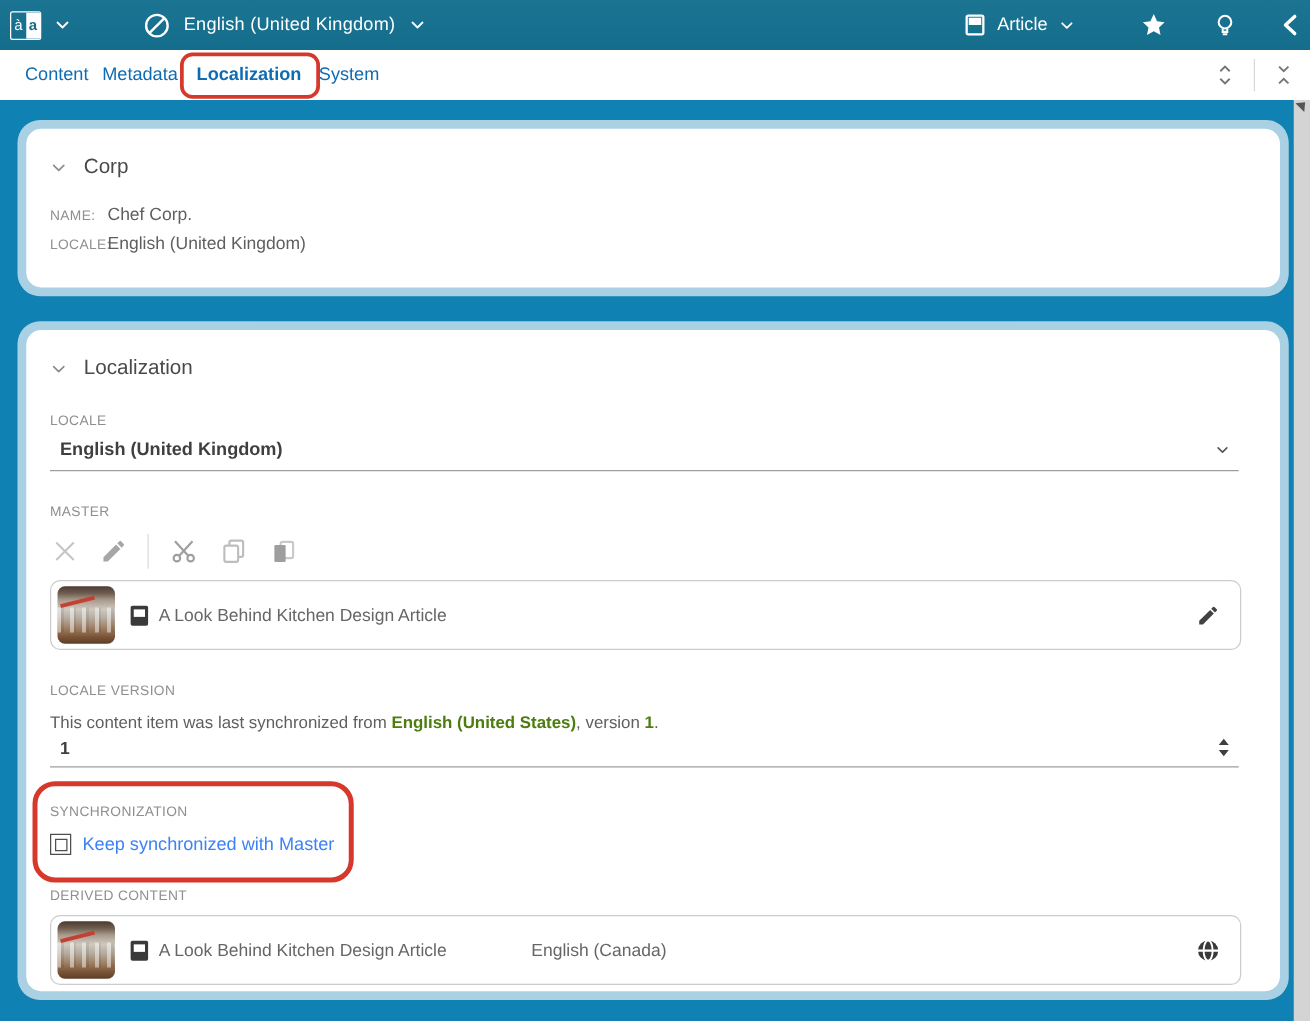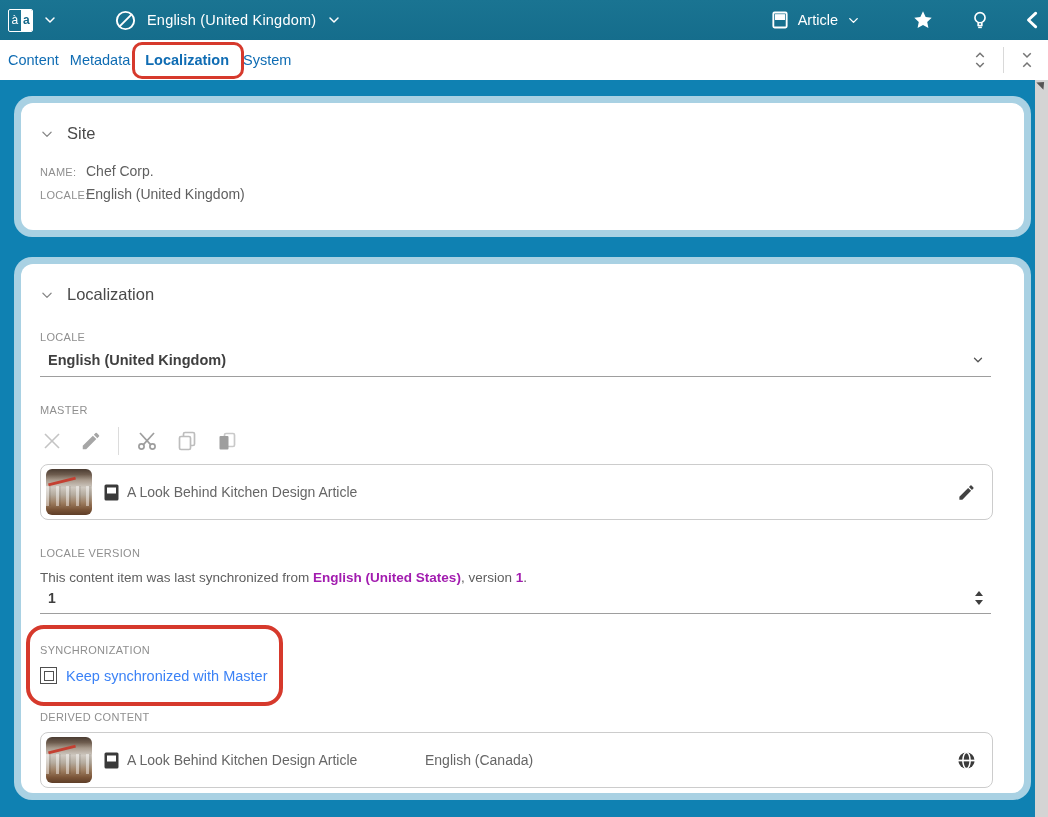--- a/index.html
+++ b/index.html
@@ -12,21 +12,21 @@
   .translate-logo .l{width:50%;display:flex;align-items:center;justify-content:center;font-size:12px;color:#fff;}
   .translate-logo .r{width:50%;background:#fff;color:#15698a;display:flex;align-items:center;justify-content:center;font-size:12px;font-weight:bold;}
   .hicon{display:inline-flex;align-items:center;justify-content:center;cursor:pointer;}
   .header-locale{display:flex;align-items:center;margin-left:56px;gap:10px;cursor:pointer;}
   .header-locale .txt{font-size:14.5px;letter-spacing:.2px;}
   .header-right{margin-left:auto;display:flex;align-items:center;gap:15px;}
   .type-group{display:flex;align-items:center;gap:8px;cursor:pointer;}
   .type-group .txt{font-size:14.5px;}
 
   
-  #tabbar{position:absolute;top:40px;left:0;width:100%;height:40px;background:#fff;display:flex;align-items:center;padding-left:8px;box-sizing:border-box;}
+  #tabbar{position:absolute;top:40px;left:0;width:100%;height:40px;background:#fff;display:flex;align-items:center;padding-left:20px;box-sizing:border-box;}
   .tab{font-size:14.5px;color:#0f6cb3;cursor:pointer;margin-right:11px;}
   .tab.active{font-weight:bold;margin-left:4px;margin-right:6px;}
   .tab-active-wrap{position:relative;display:inline-block;}
   .tab-ring{position:absolute;left:-9px;top:-9px;right:-9px;bottom:-10px;border:3.5px solid #d6392c;border-radius:10px;pointer-events:none;}
   .tabbar-right{margin-left:auto;display:flex;align-items:center;gap:14px;padding-right:12px;}
   .tabbar-divider{width:1px;height:26px;background:#d9d9d9;}
 
   
   #scrollbar{position:absolute;right:0;top:80px;width:13px;height:737px;background:#d4d4d4;cursor:pointer;}
   #scrollbar .arrow{position:absolute;top:1px;left:2px;width:0;height:0;border-left:5px solid transparent;border-right:5px solid transparent;border-bottom:6px solid #555;transform:rotate(45deg);}
@@ -60,21 +60,21 @@
 
   .item-card{margin-top:9px;margin-right:12px;border:1px solid #ccc;border-radius:8px;height:54px;display:flex;align-items:center;padding:0 16px 0 5px;position:relative;cursor:pointer;background:#fff;}
   .thumb{width:46px;height:46px;border-radius:6px;position:relative;overflow:hidden;flex:0 0 46px;margin-right:12px;background:linear-gradient(180deg,#4a3b31 0%,#6e5c4e 12%,#a89a8c 24%,#cfc9c1 40%,#b5ab9e 56%,#9c7c5f 74%,#7a5437 88%,#5e3e28 100%);}
   .thumb .stripe{position:absolute;left:2px;top:11px;width:28px;height:3px;background:#c44032;transform:rotate(-14deg);}
   .thumb .baskets{position:absolute;left:0;top:38%;width:100%;height:42%;background:repeating-linear-gradient(90deg,rgba(255,255,255,.45) 0 3px,rgba(0,0,0,.08) 3px 5px,transparent 5px 10px);}
   .item-title{font-size:14px;color:#666;margin-left:8px;}
   .item-locale{position:absolute;left:384px;font-size:14px;color:#666;}
   .item-right{margin-left:auto;display:inline-flex;cursor:pointer;}
 
   .sync-message{margin-top:11px;font-size:13.5px;color:#5f5f5f;}
-  .sync-message b{color:#a21caf;}
+  .sync-message b{color:#4d7c0f;}
 
   .sync-wrap{position:relative;margin-top:26px;width:fit-content;}
   .sync-annotation{position:absolute;left:-14px;top:-15px;width:249px;height:73px;border:4px solid #d6392c;border-radius:18px;pointer-events:none;}
   .checkbox-row{display:flex;align-items:center;gap:9px;margin-top:9px;cursor:pointer;width:fit-content;}
   .checkbox{width:15px;height:15px;border:1.5px solid #4f4f4f;display:flex;align-items:center;justify-content:center;background:#fff;}
   .checkbox .in{width:8px;height:8px;border:1.5px solid #4f4f4f;}
   .checkbox-label{font-size:14.5px;color:#3b82f6;}
 </style>
 </head>
 <body>
@@ -171,21 +171,21 @@
   <div id="scrollbar">
     <span class="arrow"></span>
   </div>
 
   <div class="card-outer" id="site-card">
     <div class="card-inner">
       <div class="section-head">
         <svg width="14" height="14" viewBox="0 0 24 24">
             <path d="M5 9l7 7 7-7" fill="none" stroke="#8a8a8a" stroke-width="2.2" stroke-linecap="round" stroke-linejoin="round"></path>
           </svg>
-        <span class="section-title">Site</span>
+        <span class="section-title">Corp</span>
       </div>
       <div class="site-fields">
         <div class="site-row">
           <span class="form-label">NAME:</span>
           <span class="site-val">Chef Corp.</span>
         </div>
         <div class="site-row">
           <span class="form-label">LOCALE:</span>
           <span class="site-val">English (United Kingdom)</span>
         </div>

